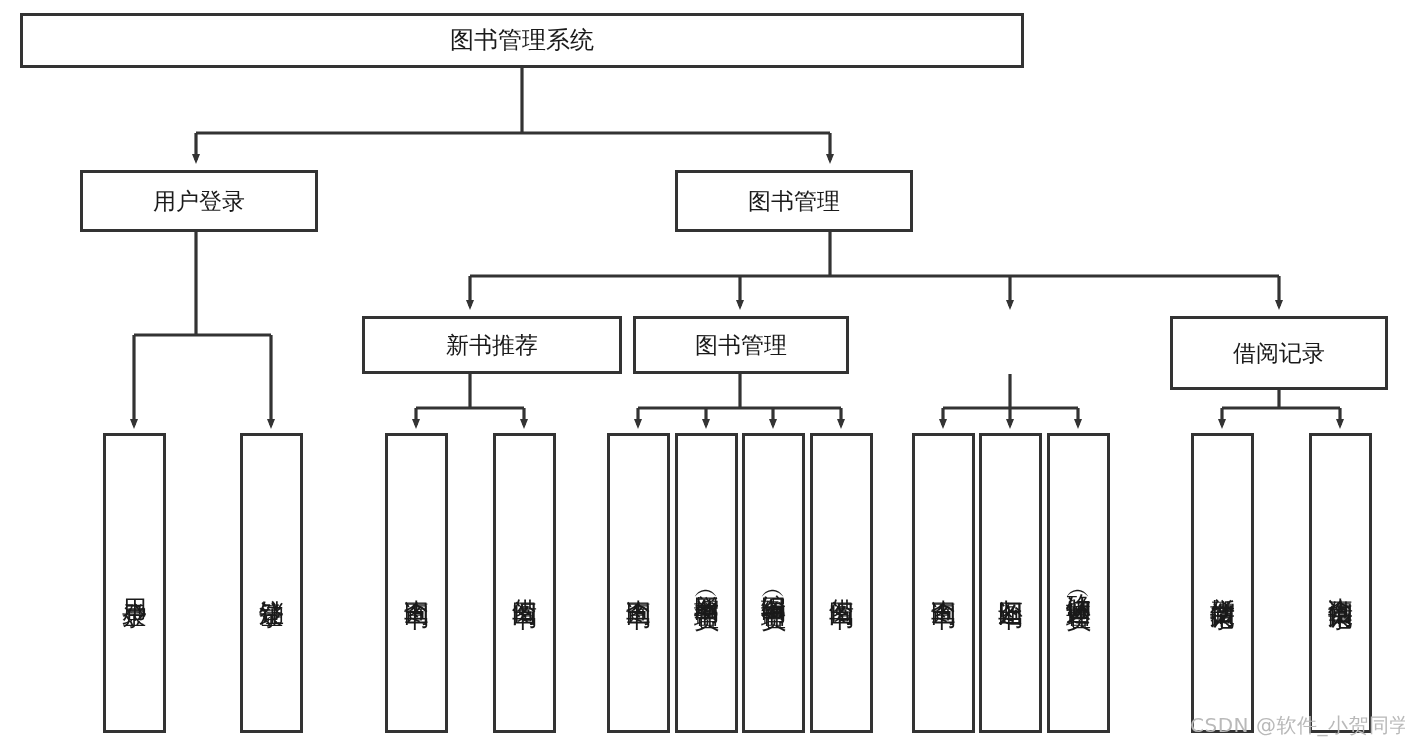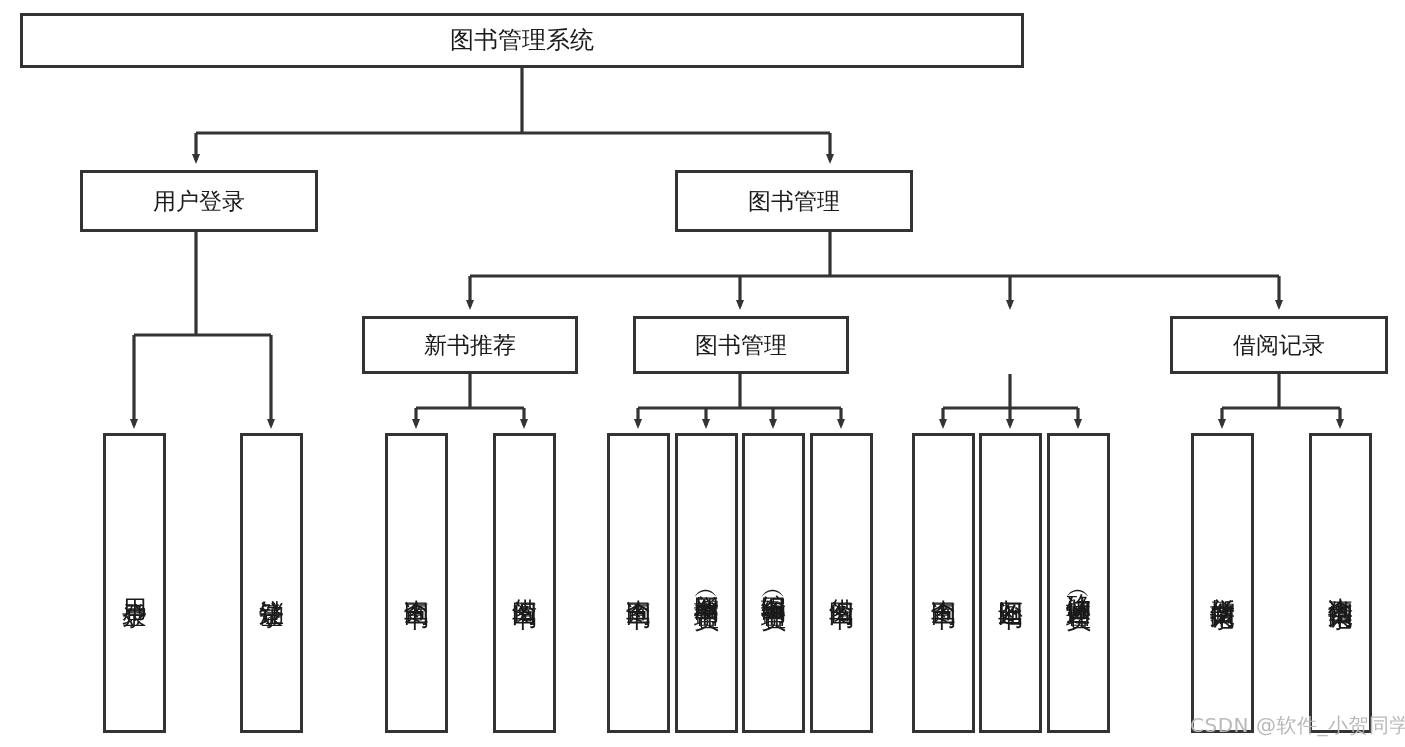--- a/index.html
+++ b/index.html
@@ -132,27 +132,27 @@
     <span class="node-label">图书管理系统</span>
   </div>
 
   <div class="node h-node" style="left:80px; top:170px; width:238px; height:62px;">
     <span class="node-label">用户登录</span>
   </div>
   <div class="node h-node" style="left:675px; top:170px; width:238px; height:62px;">
     <span class="node-label">图书管理</span>
   </div>
 
-  <div class="node h-node" style="left:362px; top:316px; width:216px; height:58px;">
+  <div class="node h-node" style="left:362px; top:316px; width:260px; height:58px;">
     <span class="node-label">新书推荐</span>
   </div>
   <div class="node h-node" style="left:633px; top:316px; width:216px; height:58px;">
     <span class="node-label">图书管理</span>
   </div>
-  <div class="node h-node" style="left:1170px; top:316px; width:218px; height:58px;">
+  <div class="node h-node" style="left:1170px; top:316px; width:218px; height:74px;">
     <span class="node-label">借阅记录</span>
   </div>
 
   <div class="node v-node" style="left:103px; top:433px; width:63px; height:300px;">
     <span class="node-label">用户登录</span>
   </div>
   <div class="node v-node" style="left:240px; top:433px; width:63px; height:300px;">
     <span class="node-label">注销登录</span>
   </div>
 

